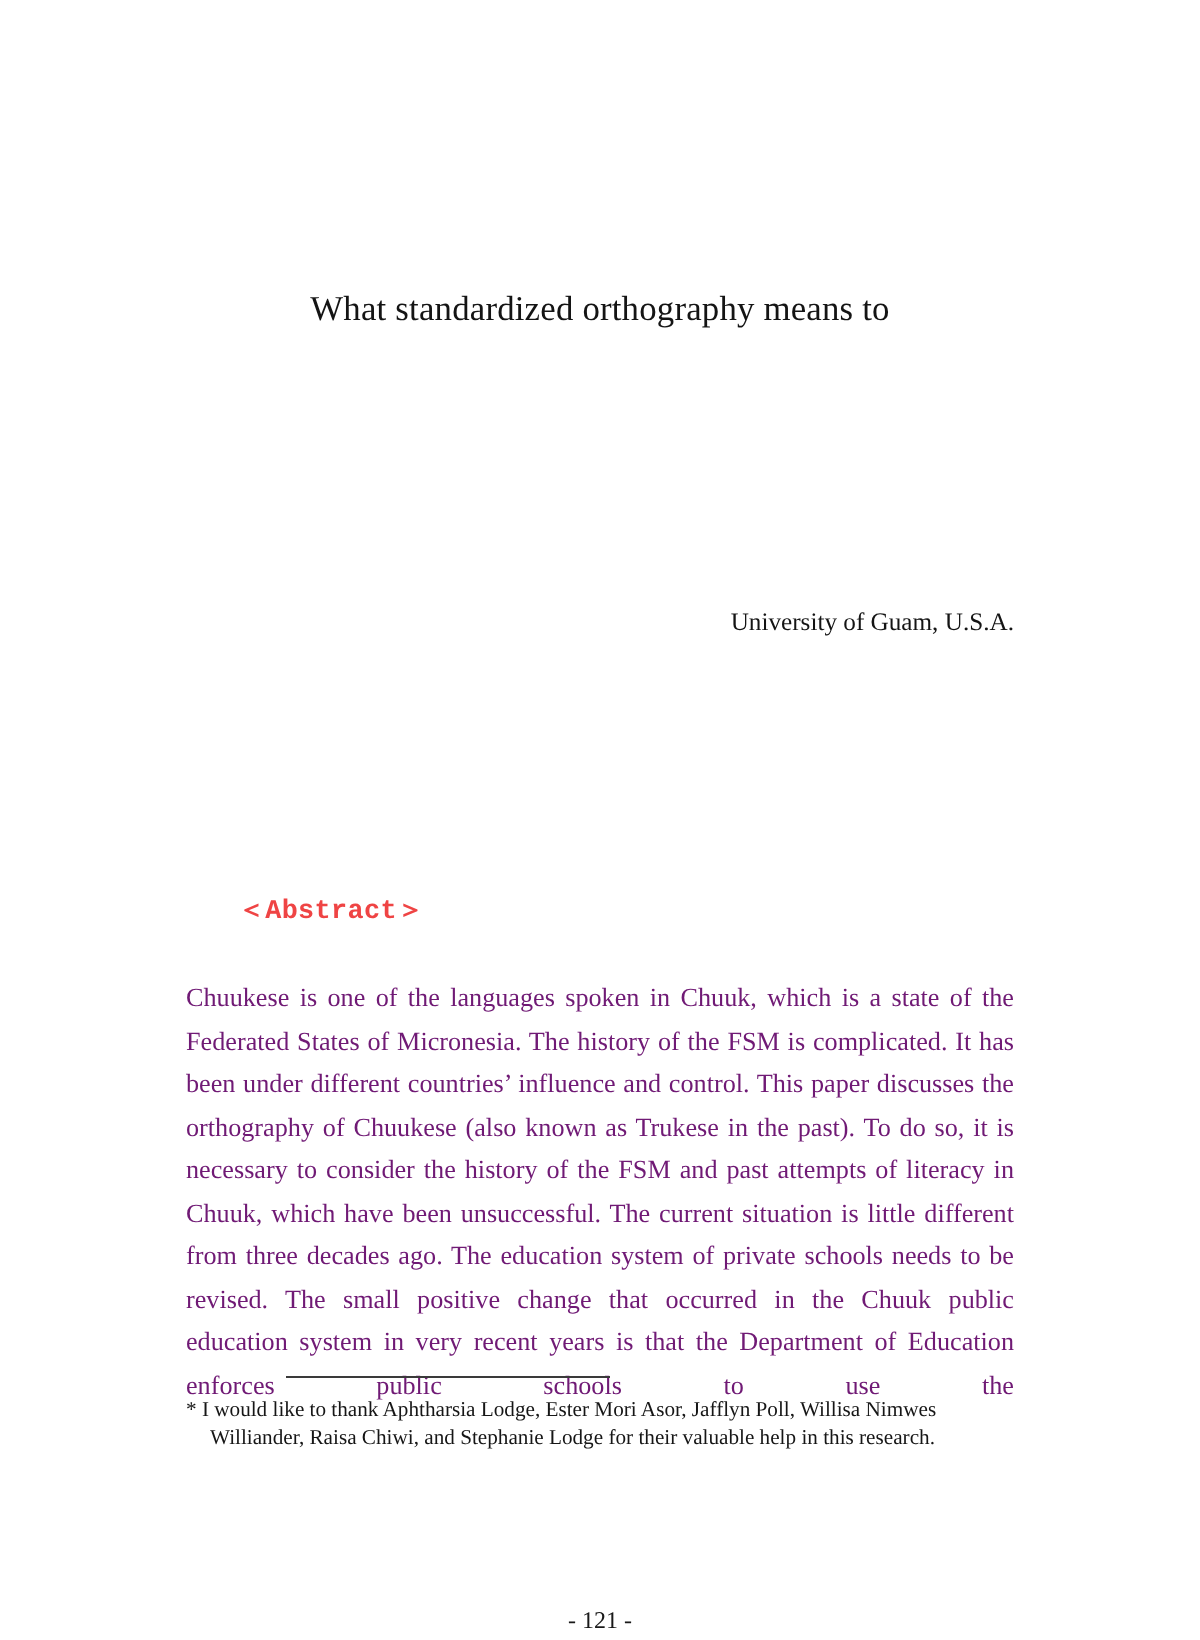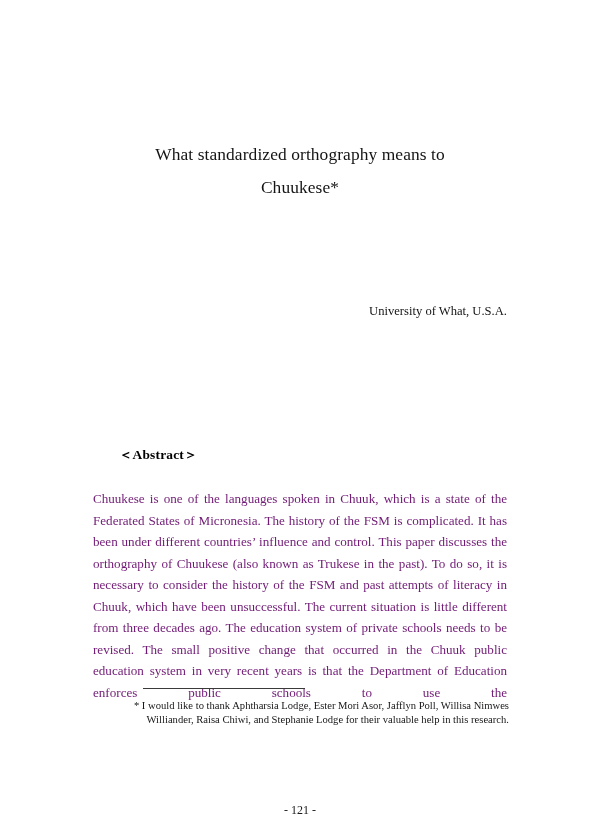--- a/index.html
+++ b/index.html
@@ -55,23 +55,24 @@
     white-space: pre;
   }
 
   
   .abstract-heading {
     position: absolute;
     left: 119px;
     top: 446px;
     font-size: 13.4px;
     font-weight: bold;
-    color: #000000;
+    color: #ef4444;
     white-space: pre;
     letter-spacing: 0.2px;
+    font-family: Liberation Mono, monospace;
   }
 
   
   .abstract-body {
     position: absolute;
     left: 93px;
     top: 488px;
     width: 414px;
     font-size: 13.1px;
     line-height: 21.55px;
@@ -101,21 +102,21 @@
     background: #3a3a3a;
   }
   .footnote {
     position: absolute;
     left: 93px;
     top: 699px;
     width: 416px;
     font-size: 10.6px;
     line-height: 14.4px;
     color: #161616;
-    text-align: right;
+    text-align: left;
   }
   .footnote-text {
     display: block;
     padding-left: 12px;
     text-indent: -12px;
   }
 
   
   .page-number {
     position: absolute;
@@ -129,25 +130,24 @@
     margin-top: 48px;
   }
 </style>
 </head>
 <body>
 
 <div class="page">
 
   <div class="title-block">
     <div class="title-line">What standardized orthography means to</div>
-    <div class="title-line">Chuukese*</div>
   </div>
 
   <div class="author-block">
-    <div class="author-line">University of What, U.S.A.</div>
+    <div class="author-line">University of Guam, U.S.A.</div>
   </div>
 
   <div class="abstract-heading">＜Abstract＞</div>
 
   <div class="abstract-body">
     <p>Chuukese is one of the languages spoken in Chuuk, which is a state of the Federated States of Micronesia. The history of the FSM is complicated. It has been under different countries’ influence and control. This paper discusses the orthography of Chuukese (also known as Trukese in the past). To do so, it is necessary to consider the history of the FSM and past attempts of literacy in Chuuk, which have been unsuccessful. The current situation is little different from three decades ago. The education system of private schools needs to be revised. The small positive change that occurred in the Chuuk public education system in very recent years is that the Department of Education enforces public schools to use the</p>
   </div>
 
   <div class="footnote-rule"></div>
 

